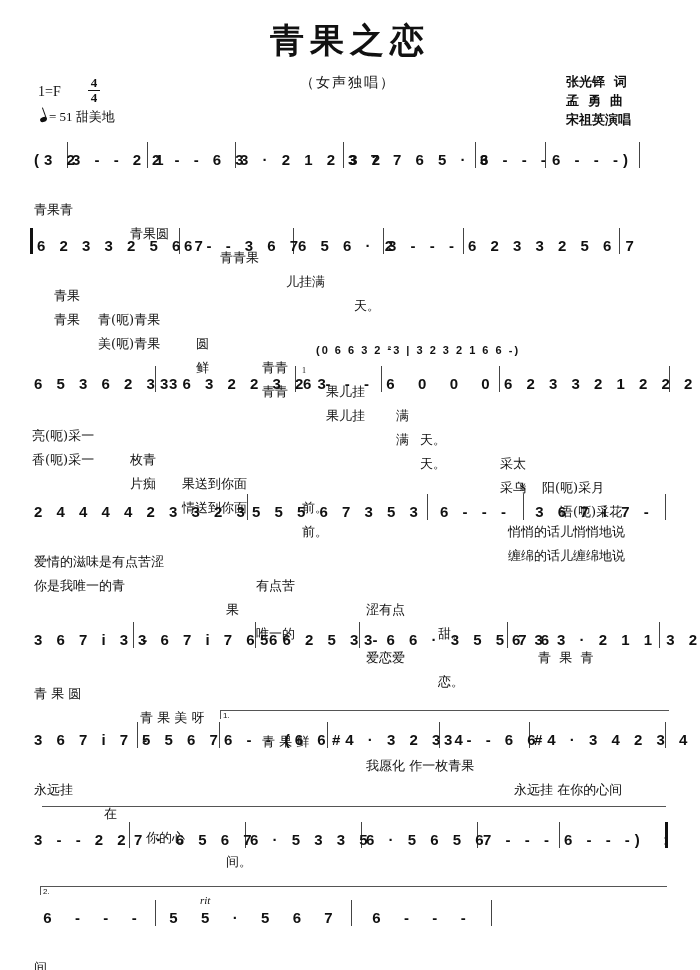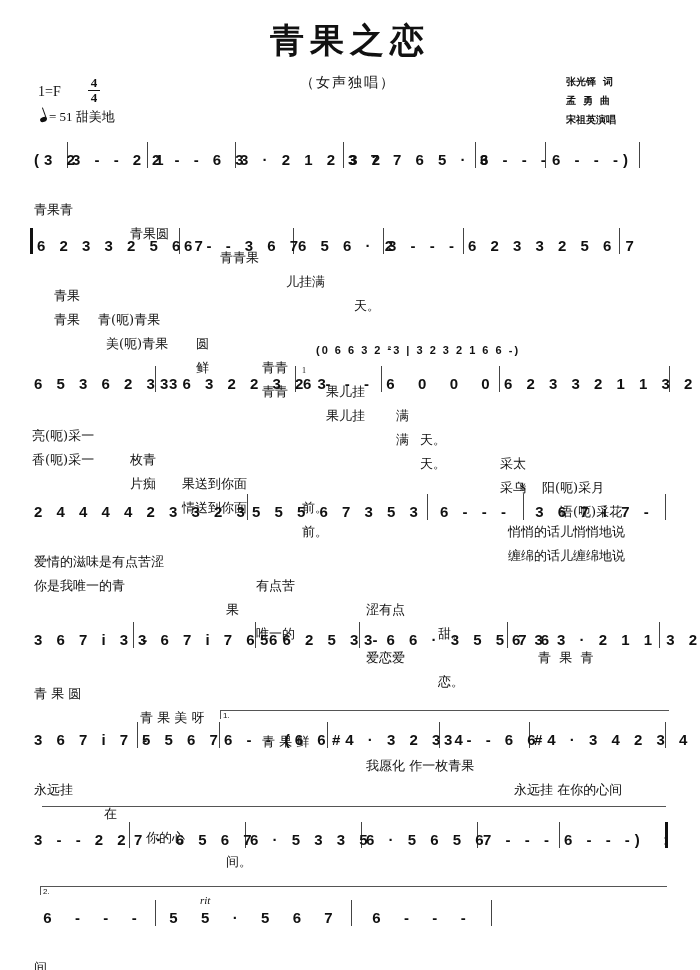--- a/index.html
+++ b/index.html
@@ -1,20 +1,20 @@
 <!DOCTYPE html>
 <html><head>
 <meta charset="utf-8">
 <style>
   html, body { margin:0; padding:0; background:#ffffff; }
   body { width:700px; height:970px; position:relative; overflow:hidden; color:#111; font-family:"DejaVu Sans", sans-serif; }
   .abs { position:absolute; }
   .title { left:0; width:700px; top:18px; text-align:center; font-size:34px; font-weight:bold; letter-spacing:6px; font-family:"DejaVu Sans", sans-serif; }
   .subtitle { left:300px; top:74px; font-size:14px; font-family:"DejaVu Serif", serif; letter-spacing:2px; }
-  .credits { left:566px; top:72px; font-size:10px; font-weight:bold; line-height:19px; }
+  .credits { left:566px; top:72px; font-size:13px; font-weight:bold; line-height:19px; }
   .credits div { white-space:pre; }
   .key { left:38px; top:84px; font-family:"Liberation Serif", serif; font-size:14px; }
   .timesig { left:88px; top:76px; font-family:"Liberation Serif", serif; font-size:13px; font-weight:bold; text-align:center; line-height:14px; }
   .timesig .bar { border-top:1px solid #111; width:12px; margin:0 auto; }
   .tempo { left:40px; top:108px; font-family:"Liberation Serif", serif; font-size:13px; }
   .tempo .note { display:inline-block; width:7px; height:5px; background:#111; border-radius:50%; transform:rotate(-20deg); margin-right:2px; position:relative; top:1px; }
   .tempo .note::after { content:""; position:absolute; right:0; bottom:2px; width:1px; height:12px; background:#111; }
 
   .system { position:absolute; left:30px; width:640px; }
   .staff { position:relative; height:26px; display:flex; align-items:flex-end; font-family:"Liberation Sans", sans-serif; font-weight:bold; font-size:15px; }
@@ -79,40 +79,40 @@
     <span style="left:166px">圆</span>
     <span style="left:232px">青青</span>
     <span style="left:296px">果儿挂</span>
     <span style="left:366px">满</span>
     <span style="left:390px">天。</span>
     <span style="left:470px">采太</span>
     <span style="left:512px">阳(呃)采月</span>
   </div>
   <div class="lyric">
     <span style="left:24px">青果</span>
-    <span style="left:76px">美(呃)青果</span>
+    <span style="left:68px">美(呃)青果</span>
     <span style="left:166px">鲜</span>
     <span style="left:232px">青青</span>
     <span style="left:296px">果儿挂</span>
     <span style="left:366px">满</span>
     <span style="left:390px">天。</span>
     <span style="left:470px">采乌</span>
     <span style="left:530px">语(呃)采花</span>
   </div>
 </div>
 
 <div class="system" style="top:340px;">
   <div class="annot" style="left:286px; top:4px; font-size:11px; font-family:'Liberation Sans',sans-serif; font-weight:bold; letter-spacing:2px;">(0 6 6 3 2 ²3 | 3 2 3 2 1 6 6  -)</div>
   <div class="annot" style="left:272px; top:26px; font-size:8px;">1</div>
   <div class="staff" style="margin-top:26px;">
     <div class="measure" style="width:126px;">6 5 3 6 2 3 3</div>
     <div class="measure" style="width:140px;">3 6 3 2 2 3 2 3</div>
     <div class="measure" style="width:86px;">6 - - -</div>
     <div class="measure" style="width:118px;">6  0  0  0</div>
-    <div class="measure" style="width:170px;">6 2 3 3 2 1 1 3 2</div>
+    <div class="measure" style="width:170px;">6 2 3 3 2 1 2 2 2</div>
   </div>
   <div class="lyric" style="margin-top:8px;">
     <span style="left:2px">亮(呃)采一</span>
     <span style="left:100px">枚青</span>
     <span style="left:152px">果送到你面</span>
     <span style="left:272px">前。</span>
     <span style="left:478px">悄悄的话儿悄悄地说</span>
   </div>
   <div class="lyric">
     <span style="left:2px">香(呃)采一</span>

